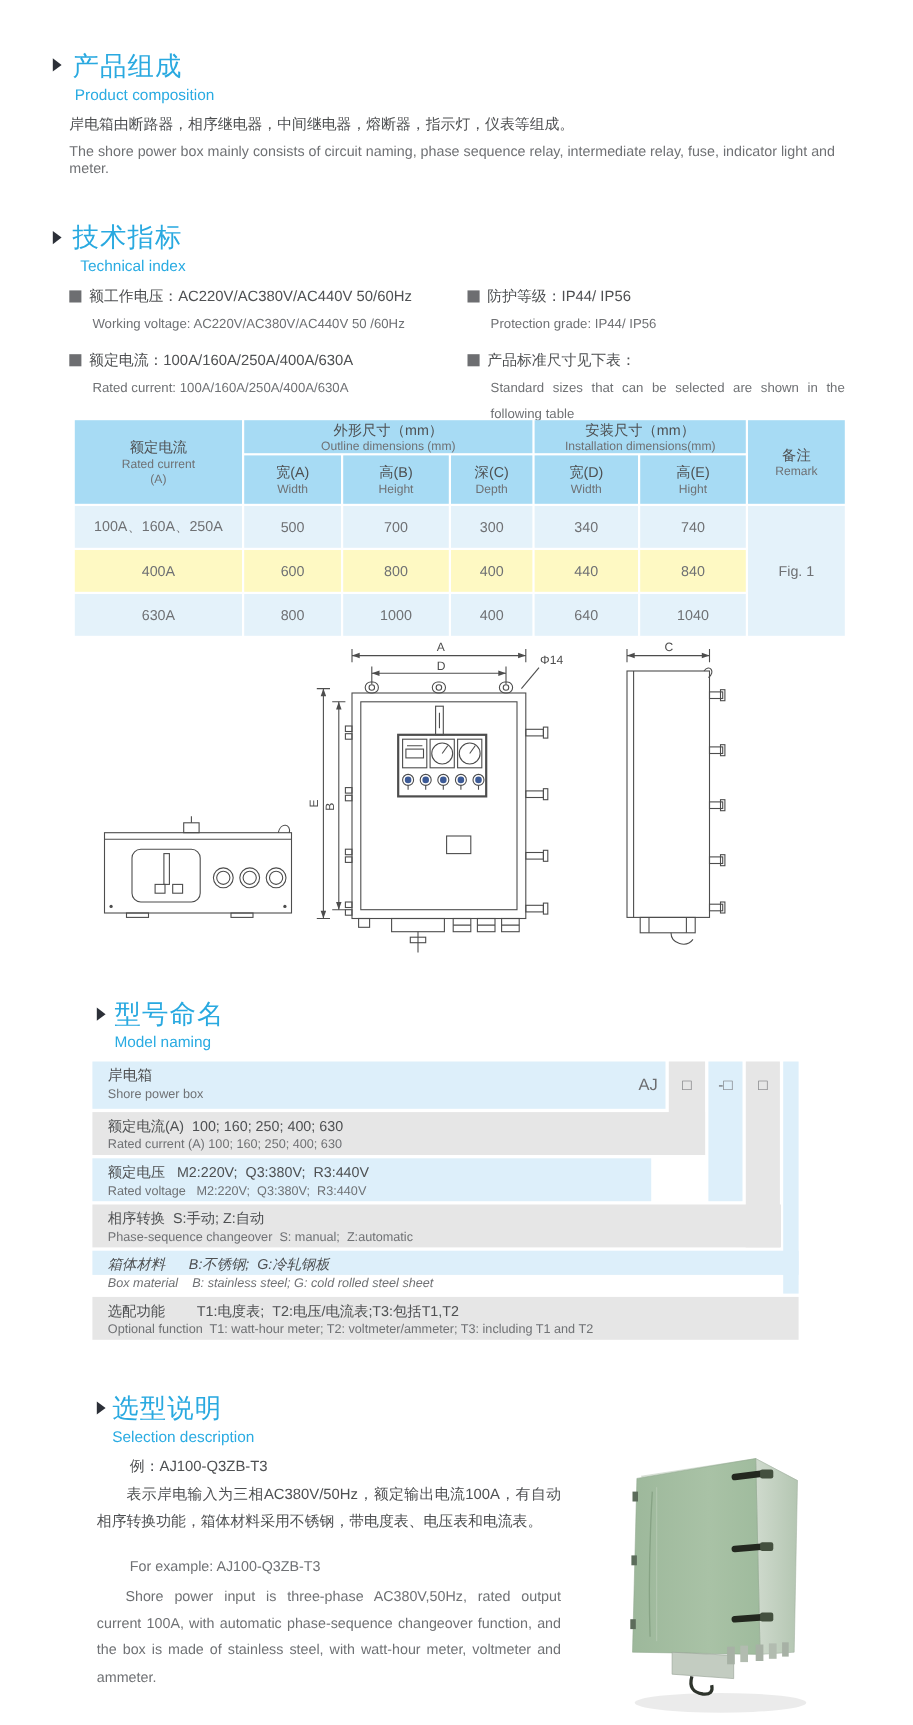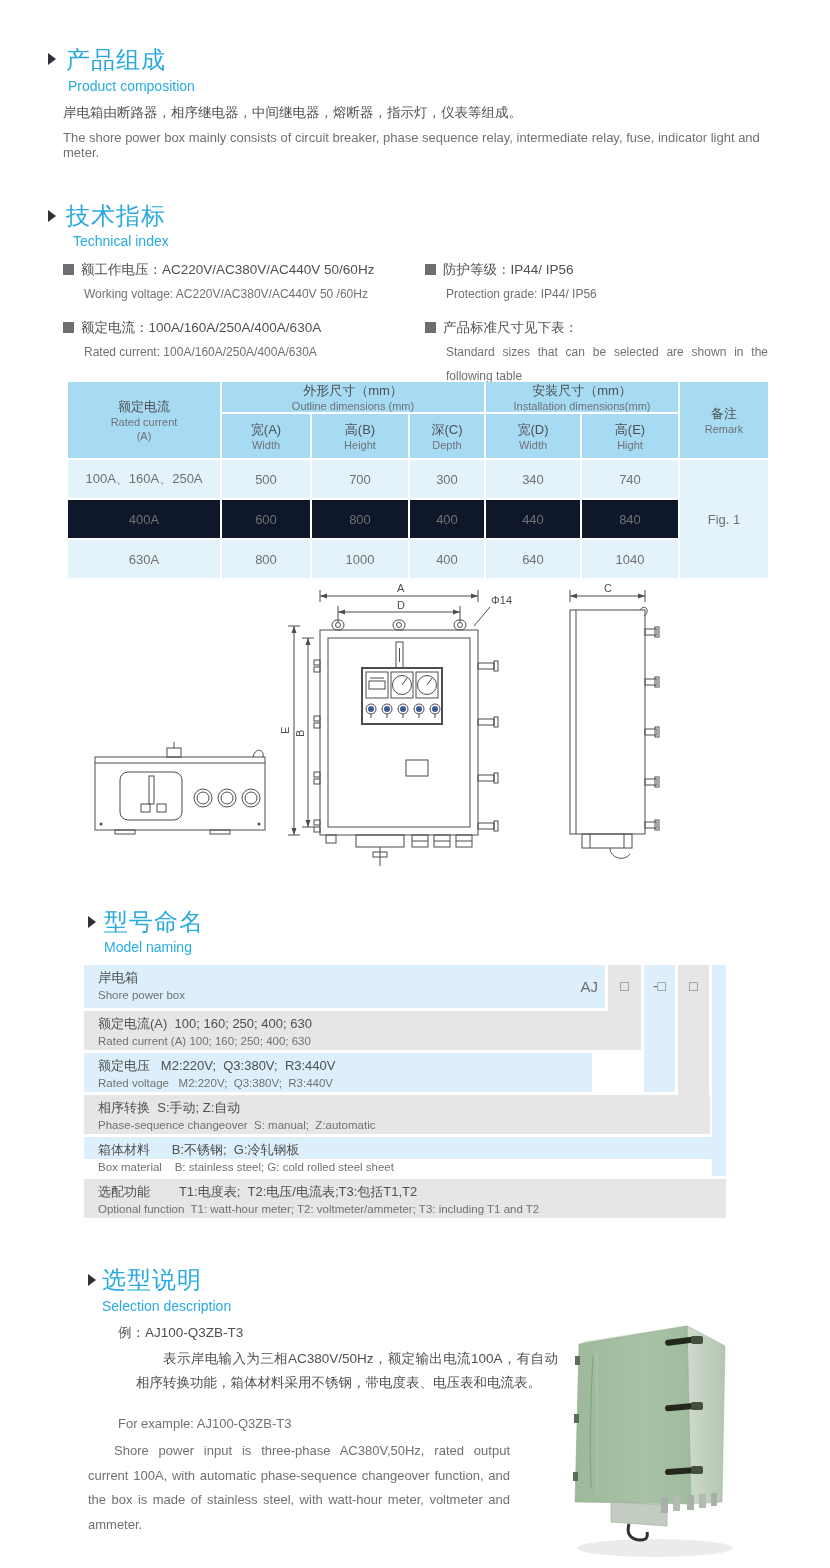--- a/index.html
+++ b/index.html
@@ -15,48 +15,48 @@
   
   .bullet{margin-bottom:9px;}
   .bullet .bzh{font-size:13.5px;color:#4e5052;line-height:25px;}
   .bullet .ben{font-size:12px;color:#6f7174;line-height:24px;margin-left:21px;}
   .sq-bullet{display:inline-block;width:11px;height:11px;background:#6d6e71;margin-right:7px;vertical-align:-1px;}
   .just{text-align:justify;text-justify:inter-word;}
   
   .spec{display:grid;grid-template-columns:152px 88px 96px 74px 94px 96px 88px;grid-template-rows:30px 44px 38px 38px 38px;gap:2px;width:700px;}
   .spec .hc{background:#a7dbf4;display:flex;flex-direction:column;align-items:center;justify-content:center;text-align:center;}
   .spec .bc{background:#e4f2fa;display:flex;align-items:center;justify-content:center;text-align:center;}
-  .spec .bc.alt{background:#0f172a;}
+  .spec .bc.alt{background:#fef9c3;}
   .spec .hzh{font-size:13px;color:#4e5052;line-height:17px;}
   .spec .hen{font-size:11px;color:#6f7174;line-height:14px;}
   .spec .val{font-size:13px;color:#6f7174;}
   
   .mn-diagram{position:absolute;width:642px;height:253px;}
   .mn-row{position:absolute;left:0;padding:3px 0 0 14px;box-sizing:border-box;}
   .mn-blue{background:#ddeffa;}
   .mn-gray{background:#e6e6e6;}
   .mn-zh{font-size:13px;color:#4e5052;line-height:19px;white-space:pre;}
   .mn-en{font-size:11.5px;color:#6f7174;line-height:16px;white-space:pre;}
   .mn-strip{position:absolute;top:0;text-align:center;}
   .mn-code{display:block;font-size:14px;color:#6d6e71;line-height:43px;}
   .mn-prefix{position:absolute;right:12px;top:0;font-size:15px;color:#6d6e71;line-height:43px;}
   
   .sel-line{font-size:13.5px;color:#4e5052;}
-  .sel-para-zh{font-size:13.5px;color:#4e5052;line-height:24px;text-indent:2em;margin-left:48px;}
+  .sel-para-zh{font-size:13.5px;color:#4e5052;line-height:24px;text-indent:2em;}
   .sel-para-en{font-size:13px;color:#6f7174;line-height:24.5px;text-indent:2em;}
   svg text{font-family:"Liberation Sans","DejaVu Sans",sans-serif;}
 </style>
 </head>
 <body>
 
 <div class="abs sec-arrow" style="left:48px;top:53px;"></div>
 <div class="abs sec-title" style="left:66px;top:44px;">产品组成</div>
 <div class="abs sec-sub" style="left:68px;top:78px;">Product  composition</div>
 <div class="abs zh" style="left:63px;top:104px;width:720px;">岸电箱由断路器，相序继电器，中间继电器，熔断器，指示灯，仪表等组成。</div>
-<div class="abs en" style="left:63px;top:130px;width:730px;">The shore power box mainly consists of circuit breaker, phase sequence relay, intermediate relay, fuse, indicator light and meter.</div>
+<div class="abs en" style="left:63px;top:130px;width:730px;">The shore power box mainly consists of circuit naming, phase sequence relay, intermediate relay, fuse, indicator light and meter.</div>
 
 <div class="abs sec-arrow" style="left:48px;top:210px;"></div>
 <div class="abs sec-title" style="left:66px;top:200px;">技术指标</div>
 <div class="abs sec-sub" style="left:73px;top:233px;">Technical index</div>
 
 <div class="abs" style="left:63px;top:257px;width:352px;">
   <div class="bullet">
     <div class="bzh"><span class="sq-bullet"></span><span>额工作电压：AC220V/AC380V/AC440V  50/60Hz</span></div>
     <div class="ben">Working voltage: AC220V/AC380V/AC440V 50 /60Hz</div>
   </div>
@@ -367,21 +367,21 @@
     <div class="mn-en">Rated current (A) 100; 160; 250; 400; 630</div>
   </div>
   <div class="mn-row mn-blue" style="top:88px;width:508px;height:39px;">
     <div class="mn-zh">额定电压   M2:220V;  Q3:380V;  R3:440V</div>
     <div class="mn-en">Rated voltage   M2:220V;  Q3:380V;  R3:440V</div>
   </div>
   <div class="mn-row mn-gray" style="top:130px;width:626px;height:39px;">
     <div class="mn-zh">相序转换  S:手动; Z:自动</div>
     <div class="mn-en">Phase-sequence changeover  S: manual;  Z:automatic</div>
   </div>
-  <div class="mn-row mn-blue" style="top:172px;width:642px;height:22px;">
+  <div class="mn-row mn-blue" style="top:172px;width:642px;height:22px;font-style:italic;">
     <div class="mn-zh">箱体材料      B:不锈钢;  G:冷轧钢板</div>
     <div class="mn-en">Box material    B: stainless steel; G: cold rolled steel sheet</div>
   </div>
   <div class="mn-row mn-gray" style="top:214px;width:642px;height:39px;">
     <div class="mn-zh">选配功能        T1:电度表;  T2:电压/电流表;T3:包括T1,T2</div>
     <div class="mn-en">Optional function  T1: watt-hour meter; T2: voltmeter/ammeter; T3: including T1 and T2</div>
   </div>
 
   <span class="mn-prefix" style="right:128px;">AJ</span>
 

